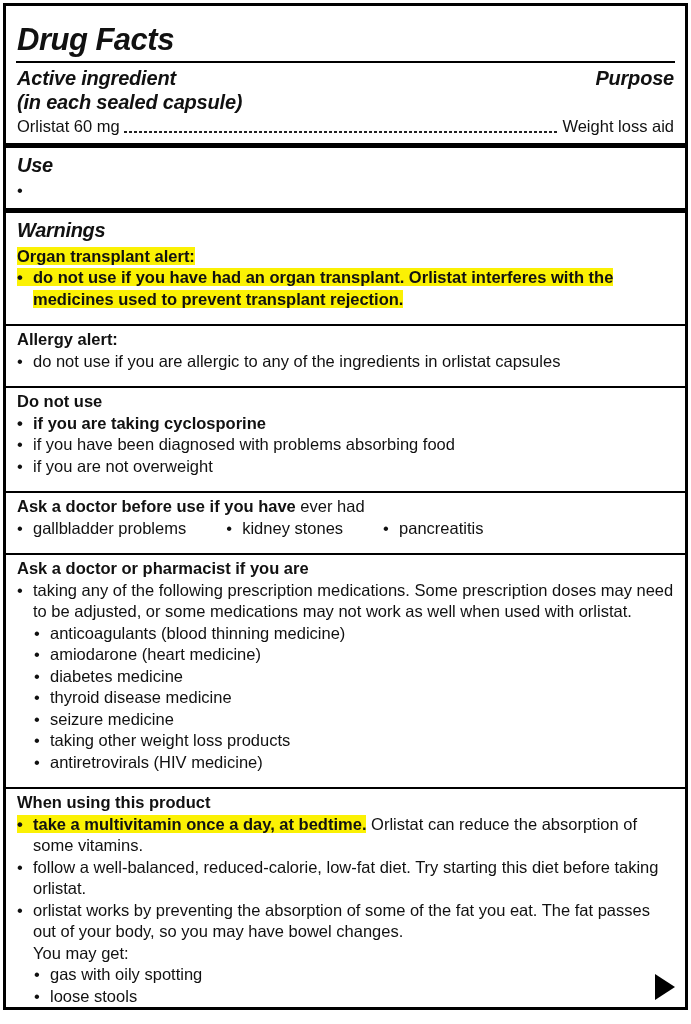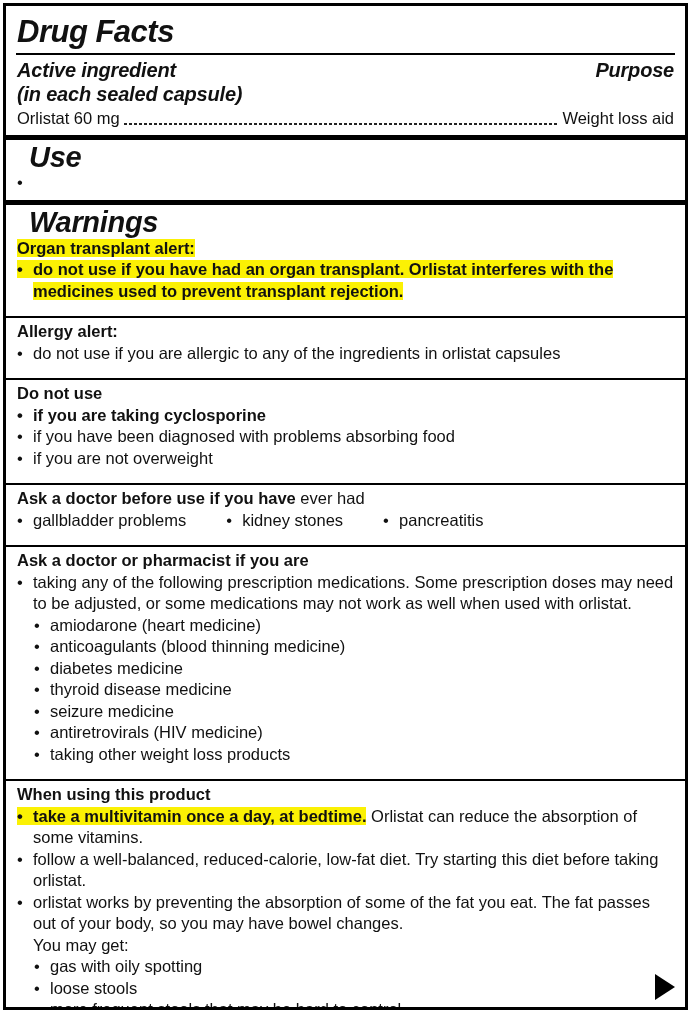--- a/index.html
+++ b/index.html
@@ -7,33 +7,33 @@
     width:691px;height:1024px;background:#ffffff;
     font-family:"Liberation Sans","DejaVu Sans",sans-serif;
     color:#111;
     -webkit-font-smoothing:antialiased;
   }
   .label{
     position:relative;box-sizing:border-box;
     width:685px;height:1007px;margin:3px;
     border:3px solid #000;background:#fff;overflow:hidden;
   }
-  .titlebox{padding:8px 11px 3px;}
+  .titlebox{padding:16px 11px 3px;}
   .title{
     font-size:31px;font-weight:bold;font-style:italic;
     line-height:36px;letter-spacing:-0.5px;margin:0;
   }
   .rule-inset{border-top:2px solid #000;margin:0 10px;}
   .bar{height:5px;background:#000;}
   .sec{padding:3px 11px 6px;}
   .sub{padding:3px 11px 14px;border-top:2px solid #000;}
   .sub.first{border-top:none;padding-top:1px;}
   .h1{
-    font-size:29px;font-weight:bold;font-style:italic;
-    line-height:29px;letter-spacing:-0.3px;margin-left:12px;
+    font-size:20px;font-weight:bold;font-style:italic;
+    line-height:29px;letter-spacing:-0.3px;
   }
   .h2{
     font-size:20px;font-weight:bold;font-style:italic;
     line-height:24px;letter-spacing:-0.2px;
   }
   .ai-head{display:flex;justify-content:space-between;align-items:flex-start;}
   .body, .li, .li2, .b-line, .plain{font-size:16.5px;line-height:21.5px;}
   .dotrow{display:flex;align-items:center;font-size:16.5px;line-height:21px;margin-top:2px;}
   .leader{
     flex:1;height:13px;align-self:flex-end;margin:0 3px 2px;
@@ -117,27 +117,27 @@
     <div class="inline-row">
       <span class="inline-item"><span class="mk"></span><span>gallbladder problems</span></span>
       <span class="inline-item"><span class="mk"></span><span>kidney stones</span></span>
       <span class="inline-item"><span class="mk"></span><span>pancreatitis</span></span>
     </div>
   </div>
 
   <div class="sub">
     <div class="b-line b">Ask a doctor or pharmacist if you are</div>
     <div class="li"><span class="mk"></span><span>taking any of the following prescription medications. Some prescription doses may need to be adjusted, or some medications may not work as well when used with orlistat.</span></div>
+    <div class="li2"><span class="mk"></span><span>anticoagulants (blood thinning medicine)</span></div>
     <div class="li2"><span class="mk"></span><span>amiodarone (heart medicine)</span></div>
-    <div class="li2"><span class="mk"></span><span>anticoagulants (blood thinning medicine)</span></div>
     <div class="li2"><span class="mk"></span><span>diabetes medicine</span></div>
     <div class="li2"><span class="mk"></span><span>thyroid disease medicine</span></div>
     <div class="li2"><span class="mk"></span><span>seizure medicine</span></div>
+    <div class="li2"><span class="mk"></span><span>taking other weight loss products</span></div>
     <div class="li2"><span class="mk"></span><span>antiretrovirals (HIV medicine)</span></div>
-    <div class="li2"><span class="mk"></span><span>taking other weight loss products</span></div>
   </div>
 
   <div class="sub">
     <div class="b-line b">When using this product</div>
     <div class="li"><span class="hl b"><span class="mk"></span><span>take a multivitamin once a day, at bedtime.</span></span> <span>Orlistat can reduce the absorption of some vitamins.</span></div>
     <div class="li"><span class="mk"></span><span>follow a well-balanced, reduced-calorie, low-fat diet. Try starting this diet before taking orlistat.</span></div>
     <div class="li"><span class="mk"></span><span>orlistat works by preventing the absorption of some of the fat you eat. The fat passes out of your body, so you may have bowel changes.</span></div>
     <div class="plain plain-indent">You may get:</div>
     <div class="li2"><span class="mk"></span><span>gas with oily spotting</span></div>
     <div class="li2"><span class="mk"></span><span>loose stools</span></div>

